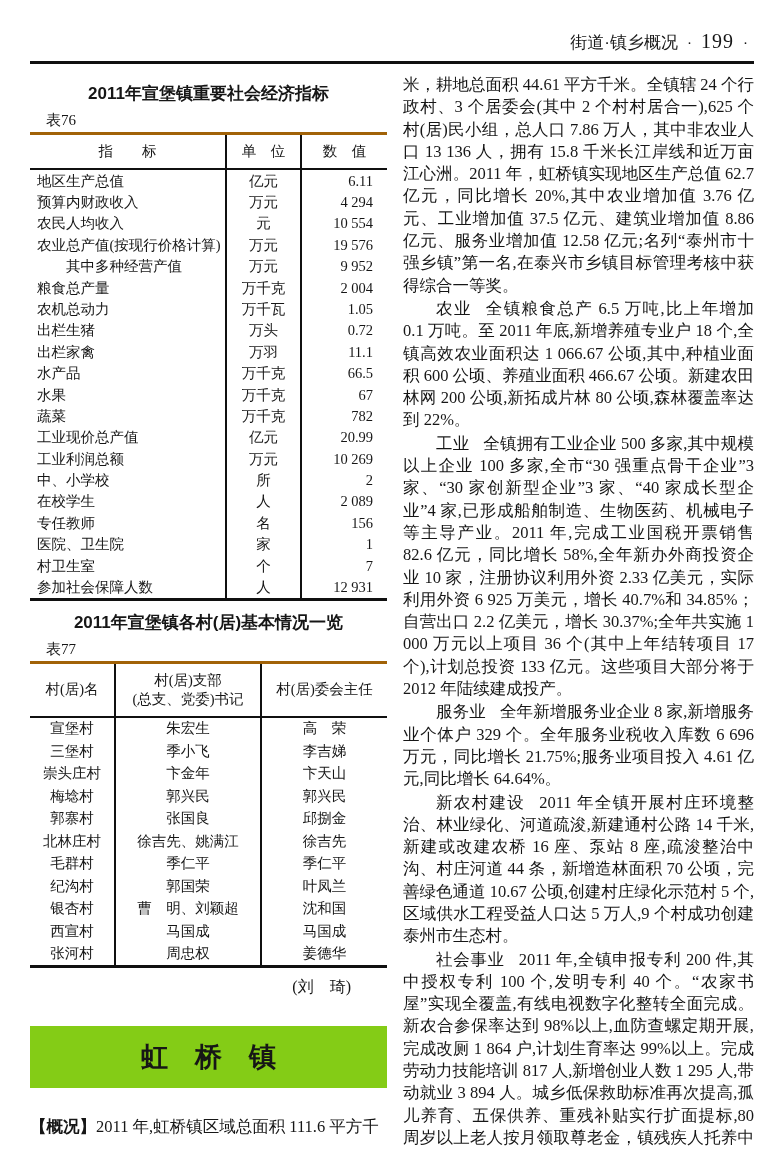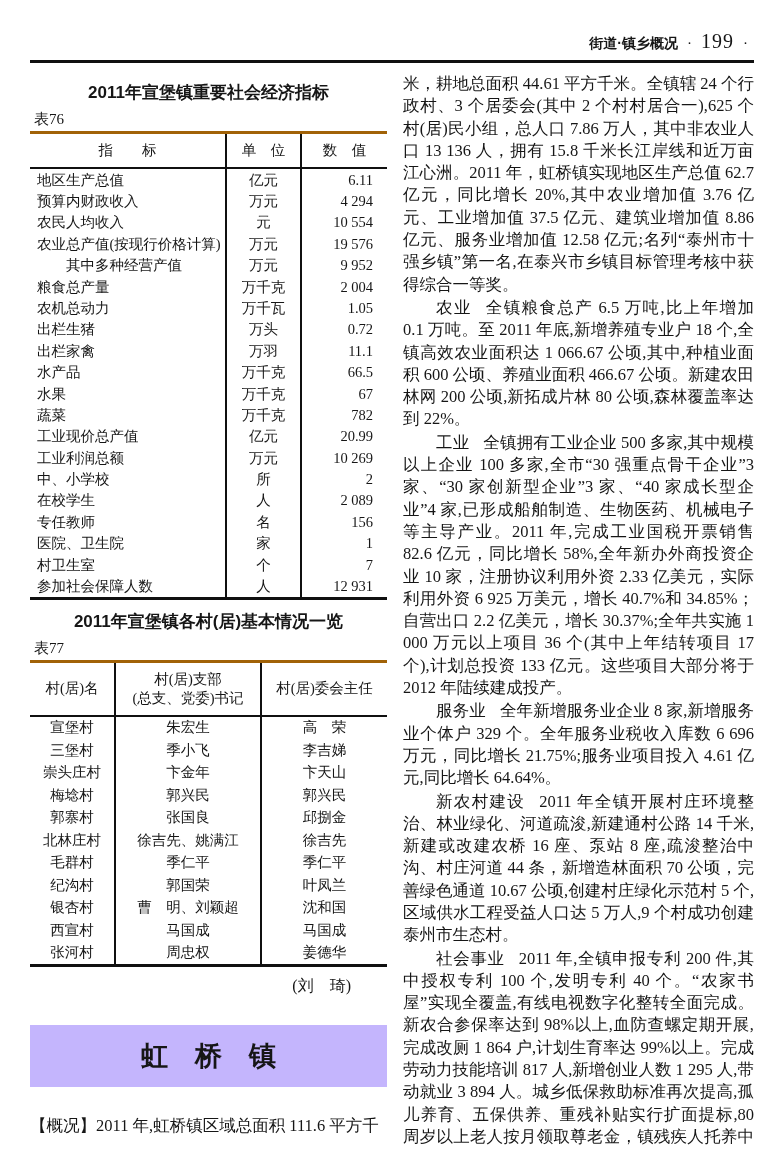--- a/index.html
+++ b/index.html
@@ -11,35 +11,35 @@
     overflow: hidden;
   }
   .page { padding: 12px 26px 0 30px; height: 100%; }
 
   
   .running-head {
     display: flex; justify-content: flex-end; align-items: baseline;
     gap: 9px; padding: 6px 6px 7px 0;
     border-bottom: 3px solid #101010;
   }
-  .rh-title { font-family: "Liberation Sans", sans-serif; font-weight: bold; font-size: 14px; }
+  .rh-title { font-family: "Liberation Sans", sans-serif; font-weight: normal; font-size: 17px; }
   .rh-dot { font-size: 15px; }
   .rh-num { font-family: "Liberation Serif", serif; font-size: 20px; letter-spacing: 1px; margin-top: 12px; }
 
   
   .cols { display: flex; gap: 16px; margin-top: 8px; }
   .col-left  { width: 357px; flex: none; }
   .col-right { flex: 1; min-width: 0; }
 
   
   .tbl-title {
     text-align: center; font-family: "Liberation Sans", sans-serif;
     font-weight: bold; font-size: 17px; margin: 10px 0 6px;
   }
-  .tbl-label { font-size: 15px; margin: 0 0 2px 4px; }
+  .tbl-label { font-size: 15px; margin: 0 0 2px 16px; }
 
   table {
     width: 100%; border-collapse: collapse;
     border-top: 3px solid #a16207; border-bottom: 3px solid #101010;
     font-size: 14.5px;
   }
   thead th {
     font-weight: normal; border-bottom: 2.5px solid #101010;
     padding: 7px 2px; line-height: 19px; white-space: pre-line;
   }
@@ -52,27 +52,27 @@
   #t76 .c-name { text-align: left; padding-left: 7px; }
   #t76 .c-unit { text-align: center; width: 75px; }
   #t76 .c-val  { text-align: right; padding-right: 14px; width: 86px; }
   #t77 td { text-align: center; line-height: 19.3px; }
   #t77 .v-name { width: 85px; }
   #t77 .v-sec  { width: 146px; }
 
   .byline { text-align: right; padding-right: 36px; font-size: 16px; margin-top: 9px; }
 
   .banner {
-    margin-top: 28px; height: 62px; background: #c4b5fd;
+    margin-top: 28px; height: 62px; background: #84cc16;
     display: flex; align-items: center; justify-content: center;
     font-weight: bold; font-size: 27px; font-family: "Liberation Serif", serif;
   }
 
   .overview { margin-top: 27px; font-size: 16.5px; line-height: 22.5px; text-align: justify; }
-  .overview .lead { font-family: "Liberation Sans", sans-serif; font-weight: normal; }
+  .overview .lead { font-family: "Liberation Sans", sans-serif; font-weight: bold; }
 
   
   .article { margin-top: 2px; }
   .para {
     font-size: 16.5px; line-height: 22.3px; text-align: justify;
     text-justify: inter-character;
   }
   .para.indented { text-indent: 2em; }
   .para .lead { font-weight: normal; font-family: "Liberation Sans", sans-serif; margin-right: 0.85em; }
 </style>

